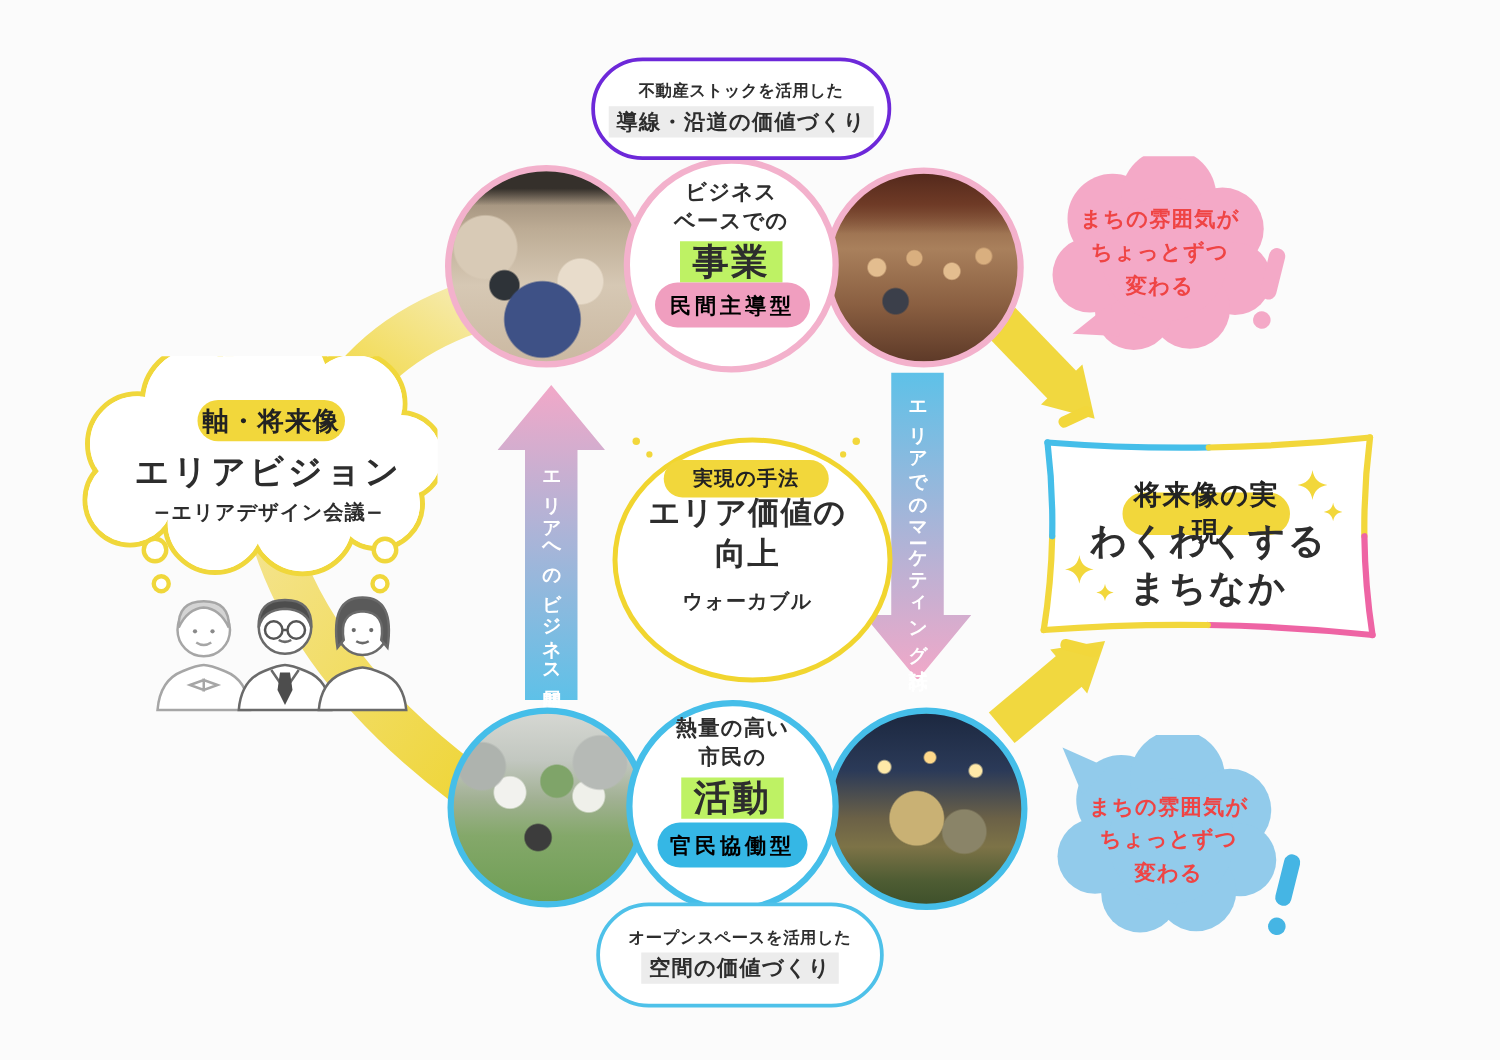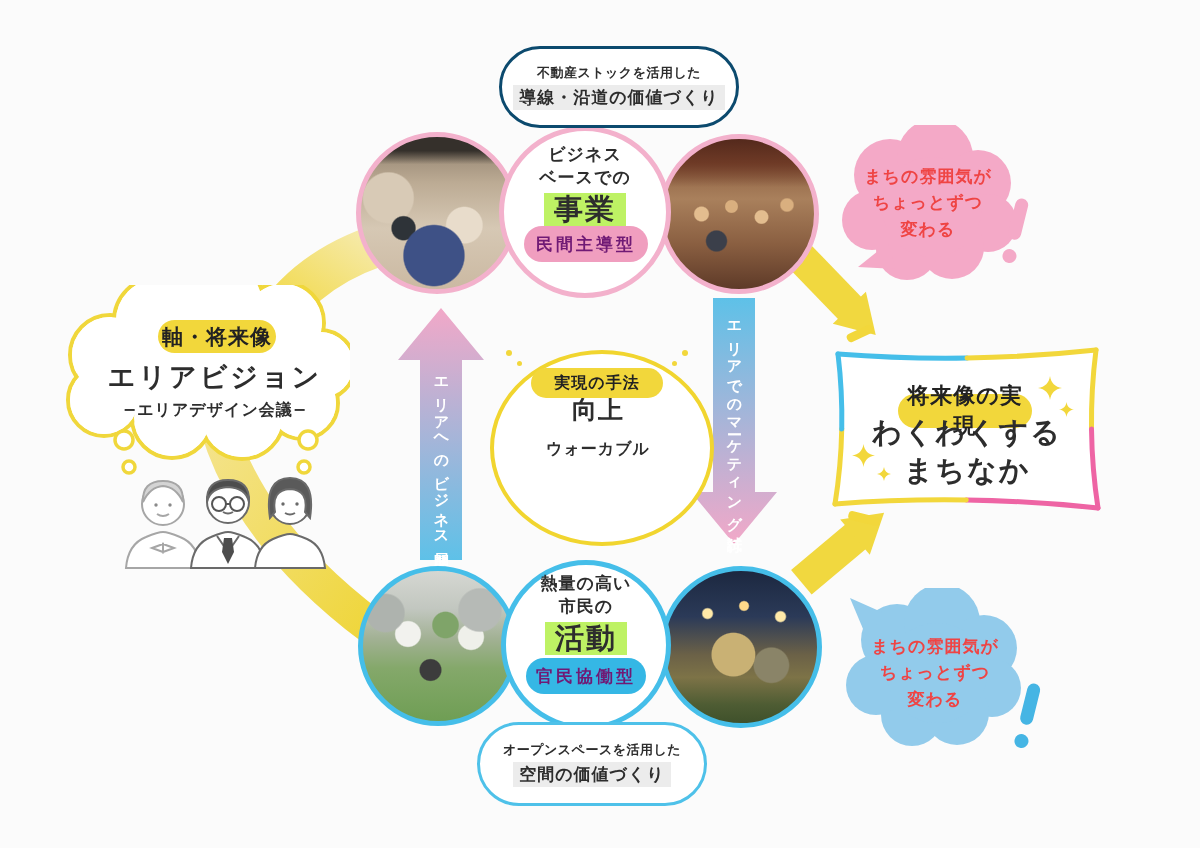--- a/index.html
+++ b/index.html
@@ -11,21 +11,21 @@
   
   .label-ellipse{background:#fff;border-radius:42px;z-index:6;display:flex;flex-direction:column;align-items:center;justify-content:center;text-align:center;}
   .label-ellipse .l1{font-size:13px;font-weight:bold;letter-spacing:.5px;}
   .label-ellipse .l2{font-size:17px;font-weight:bold;letter-spacing:1px;background:#ececec;padding:1px 6px;margin-top:3px;}
   
   .photo-circle{border-radius:50%;overflow:hidden;z-index:3;box-sizing:border-box;}
   .white-circle{border-radius:50%;background:#fff;z-index:4;box-sizing:border-box;}
   .node-text{z-index:5;display:flex;flex-direction:column;align-items:center;text-align:center;}
   .node-lines{font-size:17px;font-weight:bold;line-height:1.35;letter-spacing:1px;}
   .keyword{display:inline-block;font-size:29px;font-weight:bold;letter-spacing:2px;background:#bef264;padding:0 10px;line-height:1.15;margin-top:4px;}
-  .pill{border-radius:18px;color:#701a75;font-size:17px;font-weight:bold;letter-spacing:3px;display:flex;align-items:center;justify-content:center;z-index:5;}
+  .pill{border-radius:18px;color:#000000;font-size:17px;font-weight:bold;letter-spacing:3px;display:flex;align-items:center;justify-content:center;z-index:5;}
   
   .badge{background:#f2d73b;border-radius:17px;font-weight:bold;color:#222;display:flex;align-items:center;justify-content:center;z-index:6;letter-spacing:1px;}
   
   .cloud-text{z-index:4;color:#ef4444;font-weight:bold;font-size:17px;line-height:1.55;text-align:center;letter-spacing:1px;}
   
   .excl{z-index:5;}
   .excl .bar{position:absolute;left:12px;top:0;width:13px;height:42px;border-radius:7px;}
   .excl .dot{position:absolute;left:12px;top:52px;width:14px;height:14px;border-radius:50%;}
   
   .vtext{position:absolute;writing-mode:vertical-rl;text-orientation:upright;color:#fff;font-weight:bold;font-size:15px;letter-spacing:2px;z-index:3;}
@@ -162,21 +162,21 @@
       <circle cx="172" cy="52" r="20"></circle>
       <path d="M152,66 Q146,26 172,26 Q198,26 192,66 L187,60 Q191,38 172,37 Q153,38 157,60 Z" fill="#5a5a5a"></path>
       <path d="M167,61 Q172,64 177,61" fill="none"></path>
     </g>
     <g fill="#6a6a6a">
         <circle cx="165" cy="52" r="1.7"></circle>
         <circle cx="179" cy="52" r="1.7"></circle>
       </g>
   </svg>
 
-  <div class="abs label-ellipse" style="left:499px;top:46px;width:234px;height:76px;border:3px solid #0c4a6e;">
+  <div class="abs label-ellipse" style="left:473px;top:46px;width:234px;height:76px;border:3px solid #6d28d9;">
     <div class="l1">不動産ストックを活用した</div>
     <div class="l2">導線・沿道の価値づくり</div>
   </div>
 
   <div class="abs photo-circle" style="left:356px;top:132px;width:162px;height:162px;border:5px solid #F3B1CC;
        background-color:#cfc2ae;
        background-image:
          linear-gradient(180deg,#35302b 0%,#35302b 9%,rgba(53,48,43,0) 18%),
          radial-gradient(circle at 48% 78%,#3e5186 0 21%,rgba(62,81,134,0) 22%),
          radial-gradient(circle at 28% 60%,#2e3338 0 8%,rgba(0,0,0,0) 9%),
@@ -229,20 +229,21 @@
   </div>
 
   <div class="abs" style="left:490px;top:350px;width:216px;height:188px;border:4px solid #F1D52F;border-radius:50%;background:#fff;z-index:3;"></div>
   <div class="abs badge ctr" style="left:531px;top:336px;width:132px;height:30px;font-size:16px;margin-top:32px;">実現の手法</div>
   <div class="abs dot-deco" style="left:506px;top:350px;width:6px;height:6px;"></div>
   <div class="abs dot-deco" style="left:517px;top:361px;width:5px;height:5px;"></div>
   <div class="abs dot-deco" style="left:682px;top:350px;width:6px;height:6px;"></div>
   <div class="abs dot-deco" style="left:672px;top:361px;width:5px;height:5px;"></div>
   <div class="abs" style="left:490px;top:394px;width:216px;text-align:center;z-index:5;">
     <div style="font-size:25px;font-weight:bold;line-height:1.3;letter-spacing:1px;">
+      <div>エリア価値の</div>
       <div>向上</div>
     </div>
     <div style="font-size:16px;font-weight:bold;margin-top:12px;letter-spacing:1px;">ウォーカブル</div>
   </div>
 
   <svg class="abs" style="left:830px;top:340px;z-index:3;" width="274" height="180" viewBox="0 0 274 180">
     <path d="M8,14 Q137,24 266,10 Q256,89 268,168 Q136,154 5,164 Q17,89 8,14 Z" fill="#ffffff"></path>
     <g fill="none" stroke-width="5" stroke-linecap="round">
       <path d="M8,14 Q72.5,19 137,18" stroke="#45BEE9"></path>
       <path d="M137,18 Q201.5,17 266,10" stroke="#F2D73B"></path>

